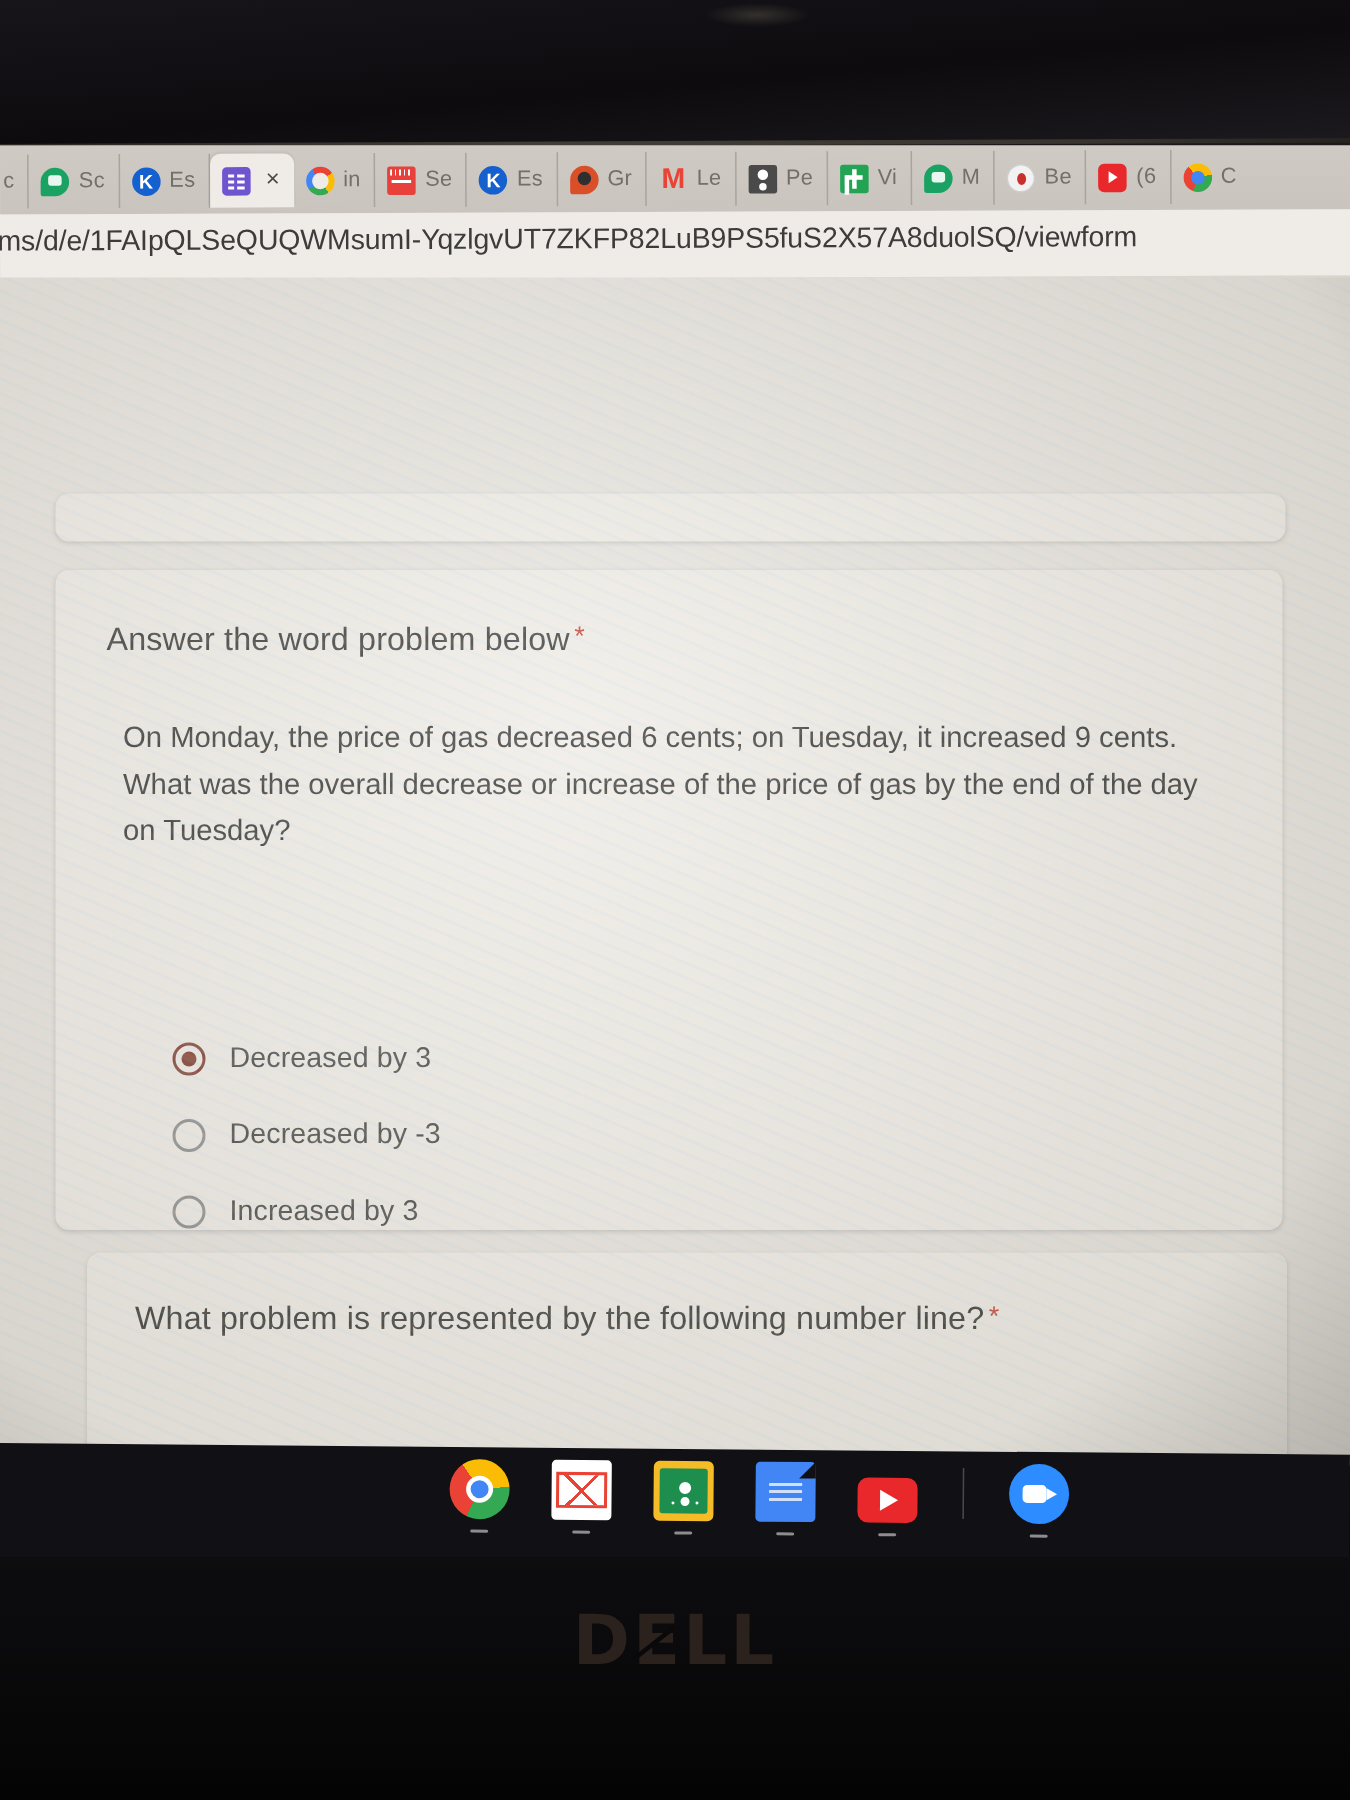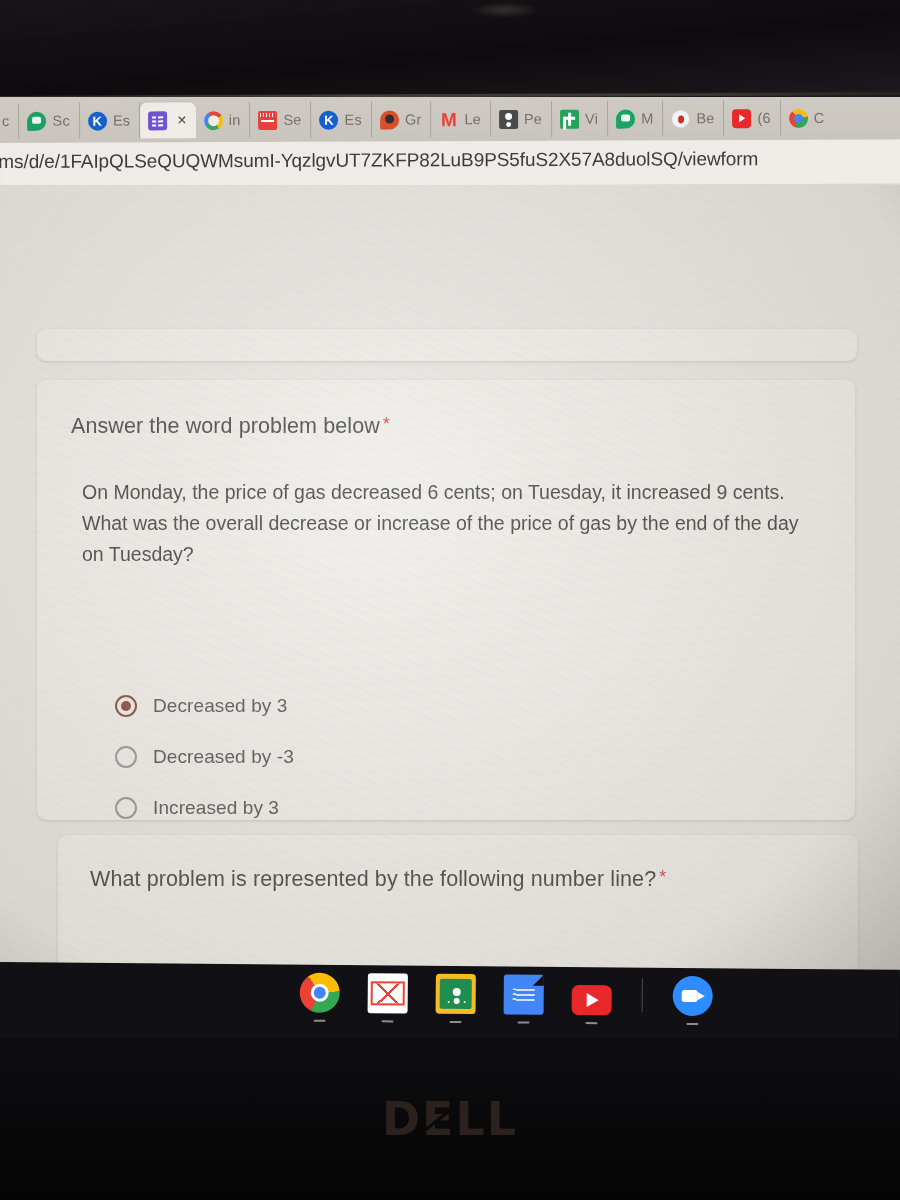--- a/index.html
+++ b/index.html
@@ -304,21 +304,20 @@
   .bezel-bottom {
     position: absolute; left: 0; top: 1038px; width: 900px; height: 162px;
     background: linear-gradient(180deg, #0d0c0f 0%, #090809 60%, #050405 100%);
   }
   .dell {
     position: absolute; left: 0; right: 0; top: 28px;
     text-align: center;
     font-size: 46px; font-weight: bold; letter-spacing: 2px;
     color: #2b211d;
     font-family: "DejaVu Sans", sans-serif;
-    margin-top: 26px;
   }
   .dell .oslash { position: relative; display: inline-block; }
   .dell .oslash::after {
     content: ""; position: absolute; left: -3px; top: 52%; width: 34px; height: 3px;
     background: #0a0809; transform: rotate(-38deg);
   }
 </style>
 </head>
 <body>
 

